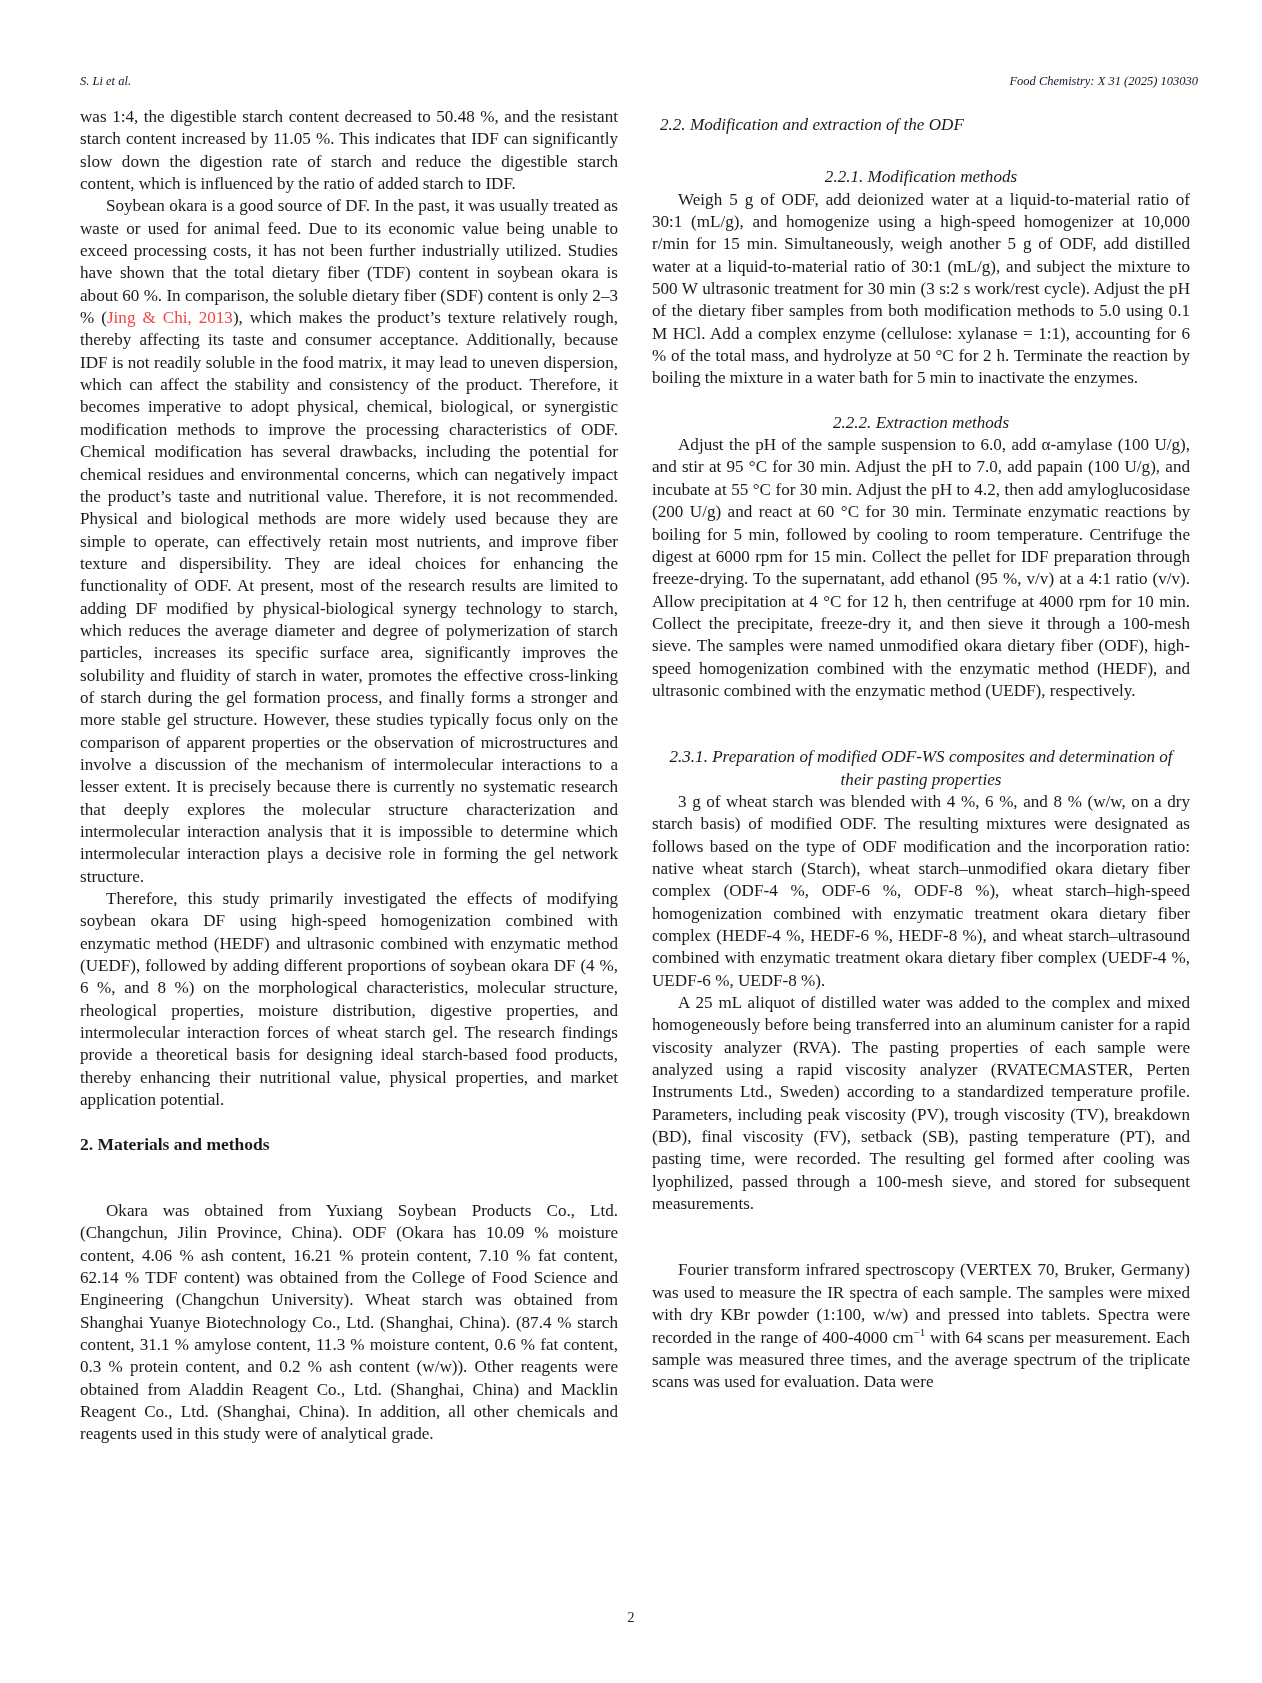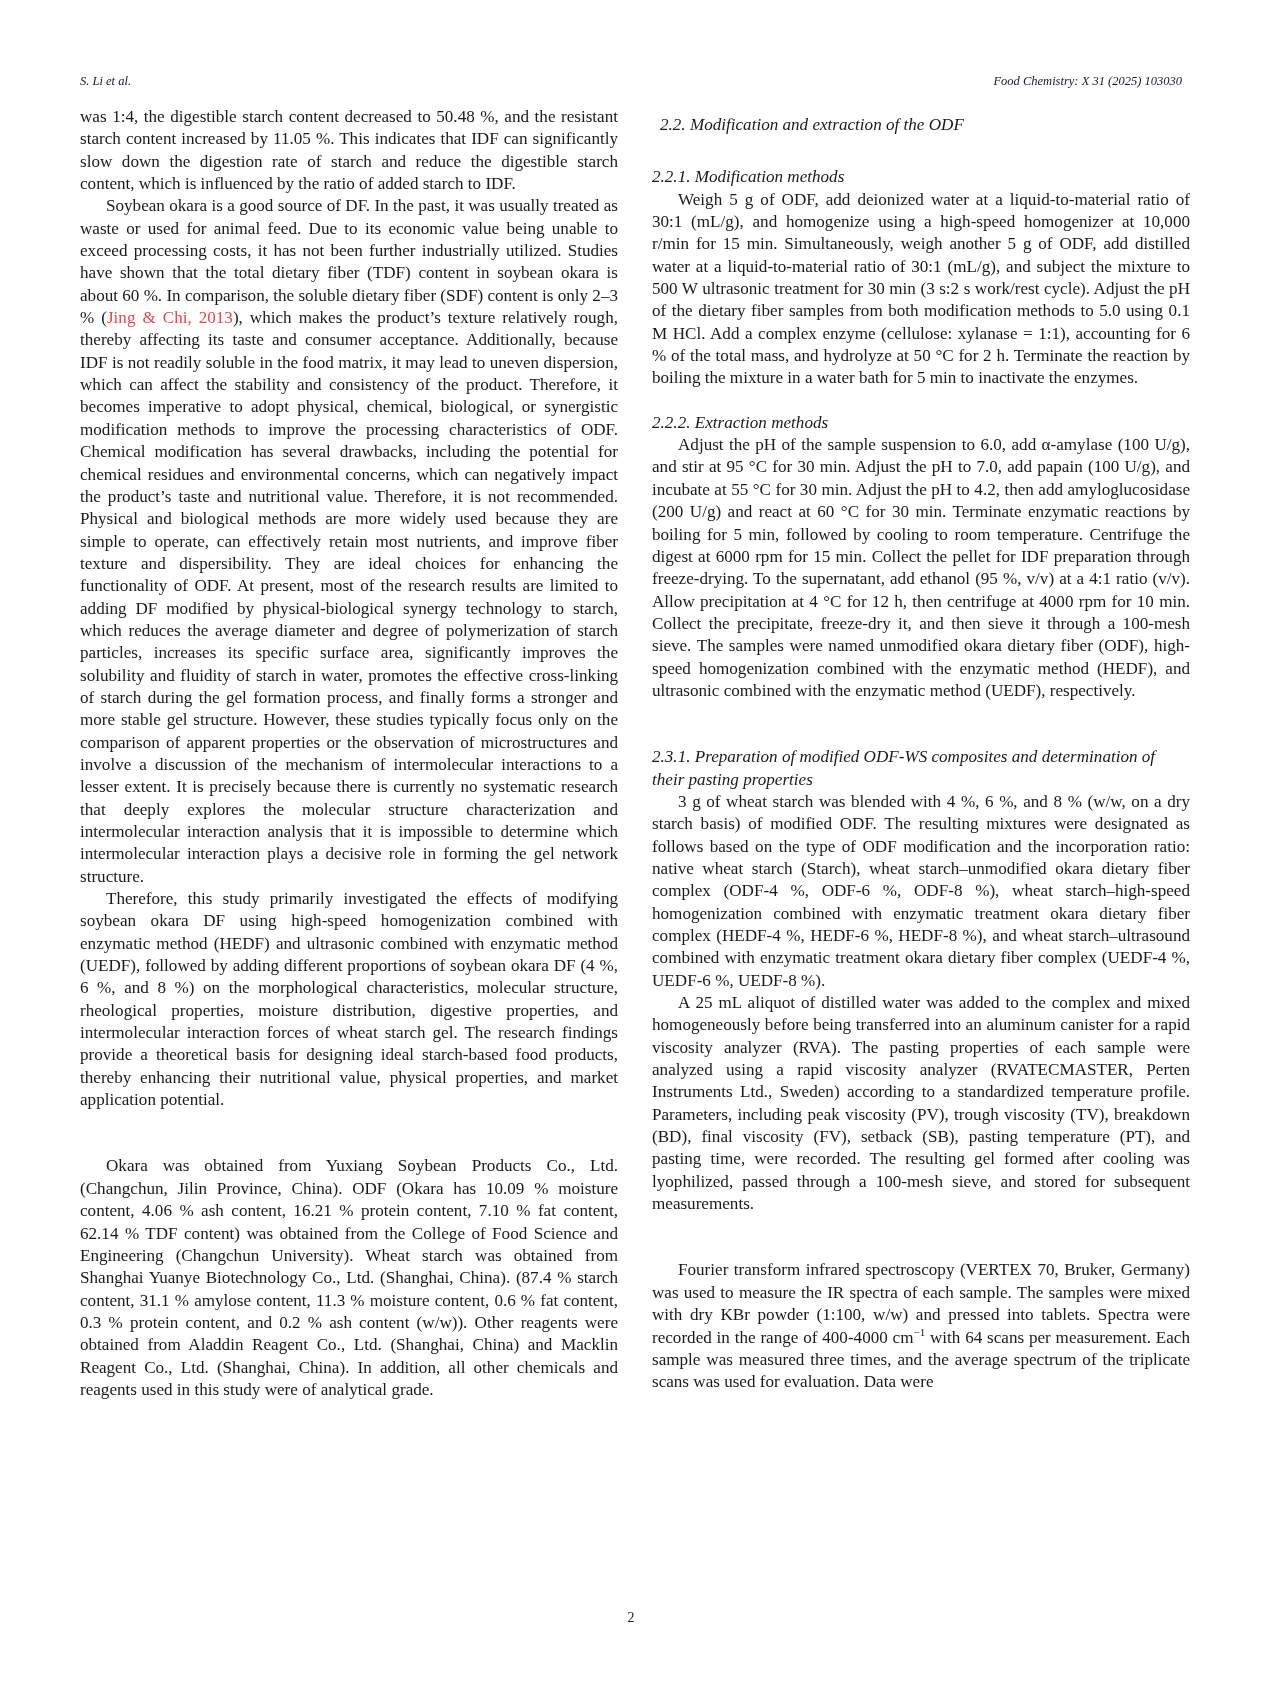--- a/index.html
+++ b/index.html
@@ -1,47 +1,48 @@
 <!DOCTYPE html>
 <html><head>
 <meta charset="utf-8">
 <style>
   html, body { margin: 0; padding: 0; background: #ffffff; }
   body { width: 1262px; height: 1683px; position: relative; overflow: hidden;
          font-family: "DejaVu Serif", "Liberation Serif", serif; color: #1a1a1a; }
   .running-head { position: absolute; top: 74px; font-family: "Liberation Serif", serif;
                   font-style: italic; font-size: 12.5px; color: #0f172a; }
   .rh-left { left: 80px; }
-  .rh-right { right: 80px; }
+  .rh-right { right: 64px; }
   .col { position: absolute; top: 106px; width: 538px; font-family: "Liberation Serif", serif;
          font-size: 17.1px; line-height: 22.35px; text-align: justify; hyphens: manual; }
   .col-left { left: 80px; }
   .col-right { left: 652px; }
   p { margin: 0; text-indent: 26px; }
   p.noindent { text-indent: 0; }
   .h1 { font-weight: bold; font-size: 17.5px; margin: 22px 0 0 0; line-height: 22.35px; }
   .h2 { font-style: italic; margin: 8px; line-height: 22.35px; }
-  .h3 { font-style: italic; margin: 0; line-height: 22.35px; text-align: left; }
+  .h3 { font-style: italic; margin: 0; line-height: 22.35px; text-align: center; }
   .gap-s { height: 22px; }
   .gap-m { height: 22px; }
   .cite { color: #ef4444; }
   .page-number { position: absolute; top: 1610px; left: 0; width: 1262px; text-align: center;
                  font-family: "Liberation Serif", serif; font-size: 14px; color: #222; }
   sup { font-size: 11px; line-height: 0; }
 </style>
 </head>
 <body>
 
 <div class="running-head rh-left">S. Li et al.</div>
 <div class="running-head rh-right">Food Chemistry: X 31 (2025) 103030</div>
 
 <div class="col col-left">
   <p class="noindent">was 1:4, the digestible starch content decreased to 50.48 %, and the resistant starch content increased by 11.05 %. This indicates that IDF can significantly slow down the digestion rate of starch and reduce the digestible starch content, which is influenced by the ratio of added starch to IDF.</p>
   <p><span>Soybean okara is a good source of DF. In the past, it was usually treated as waste or used for animal feed. Due to its economic value being unable to exceed processing costs, it has not been further industrially utilized. Studies have shown that the total dietary fiber (TDF) content in soybean okara is about 60 %. In comparison, the soluble dietary fiber (SDF) content is only 2–3 % (</span><span class="cite">Jing &amp; Chi, 2013</span><span>), which makes the product’s texture relatively rough, thereby affecting its taste and con­sumer acceptance. Additionally, because IDF is not readily soluble in the food matrix, it may lead to uneven dispersion, which can affect the stability and consistency of the product. Therefore, it becomes impera­tive to adopt physical, chemical, biological, or synergistic modification methods to improve the processing characteristics of ODF. Chemical modification has several drawbacks, including the potential for chemi­cal residues and environmental concerns, which can negatively impact the product’s taste and nutritional value. Therefore, it is not recom­mended. Physical and biological methods are more widely used because they are simple to operate, can effectively retain most nutrients, and improve fiber texture and dispersibility. They are ideal choices for enhancing the functionality of ODF. At present, most of the research results are limited to adding DF modified by physical-biological synergy technology to starch, which reduces the average diameter and degree of polymerization of starch particles, increases its specific surface area, significantly improves the solubility and fluidity of starch in water, promotes the effective cross-linking of starch during the gel formation process, and finally forms a stronger and more stable gel structure. However, these studies typically focus only on the comparison of apparent properties or the observation of microstructures and involve a discussion of the mechanism of intermolecular interactions to a lesser extent. It is precisely because there is currently no systematic research that deeply explores the molecular structure characterization and intermolecular interaction analysis that it is impossible to determine which intermolecular interaction plays a decisive role in forming the gel network structure.</span></p>
   <p>Therefore, this study primarily investigated the effects of modifying soybean okara DF using high-speed homogenization combined with enzymatic method (HEDF) and ultrasonic combined with enzymatic method (UEDF), followed by adding different proportions of soybean okara DF (4 %, 6 %, and 8 %) on the morphological characteristics, molecular structure, rheological properties, moisture distribution, digestive properties, and intermolecular interaction forces of wheat starch gel. The research findings provide a theoretical basis for designing ideal starch-based food products, thereby enhancing their nutritional value, physical properties, and market application potential.</p>
+  <div class="h1">2.  Materials and methods</div>
   <div class="gap-s"></div>
   <div class="gap-m"></div>
   <p>Okara was obtained from Yuxiang Soybean Products Co., Ltd. (Changchun, Jilin Province, China). ODF (Okara has 10.09 % moisture content, 4.06 % ash content, 16.21 % protein content, 7.10 % fat con­tent, 62.14 % TDF content) was obtained from the College of Food Science and Engineering (Changchun University). Wheat starch was obtained from Shanghai Yuanye Biotechnology Co., Ltd. (Shanghai, China). (87.4 % starch content, 31.1 % amylose content, 11.3 % mois­ture content, 0.6 % fat content, 0.3 % protein content, and 0.2 % ash content (w/w)). Other reagents were obtained from Aladdin Reagent Co., Ltd. (Shanghai, China) and Macklin Reagent Co., Ltd. (Shanghai, China). In addition, all other chemicals and reagents used in this study were of analytical grade.</p>
 </div>
 
 <div class="col col-right">
   <div class="h2">2.2.  Modification and extraction of the ODF</div>
   <div class="gap-s"></div>
   <div class="h3">2.2.1.  Modification methods</div>
   <p>Weigh 5 g of ODF, add deionized water at a liquid-to-material ratio of 30:1 (mL/g), and homogenize using a high-speed homogenizer at 10,000 r/min for 15 min. Simultaneously, weigh another 5 g of ODF, add distilled water at a liquid-to-material ratio of 30:1 (mL/g), and subject the mixture to 500 W ultrasonic treatment for 30 min (3 s:2 s work/rest cycle). Adjust the pH of the dietary fiber samples from both modification methods to 5.0 using 0.1 M HCl. Add a complex enzyme (cellulose: xylanase = 1:1), accounting for 6 % of the total mass, and hydrolyze at 50 °C for 2 h. Terminate the reaction by boiling the mixture in a water bath for 5 min to inactivate the enzymes.</p>

